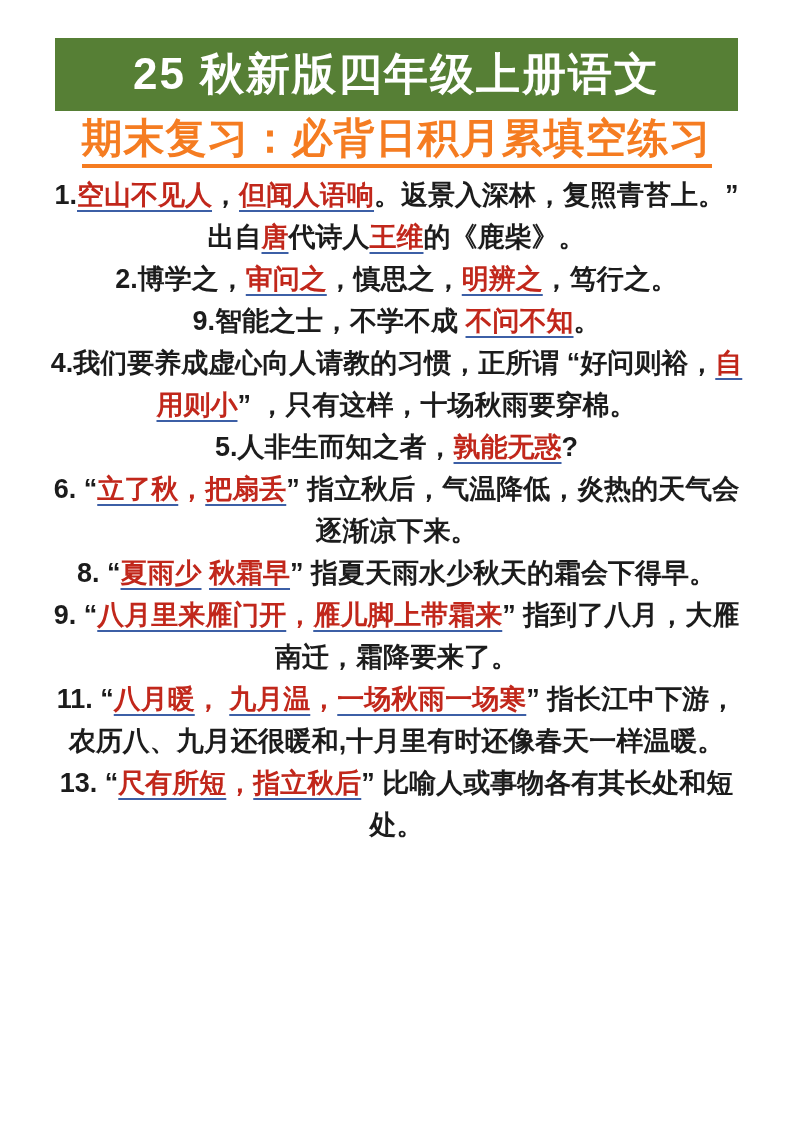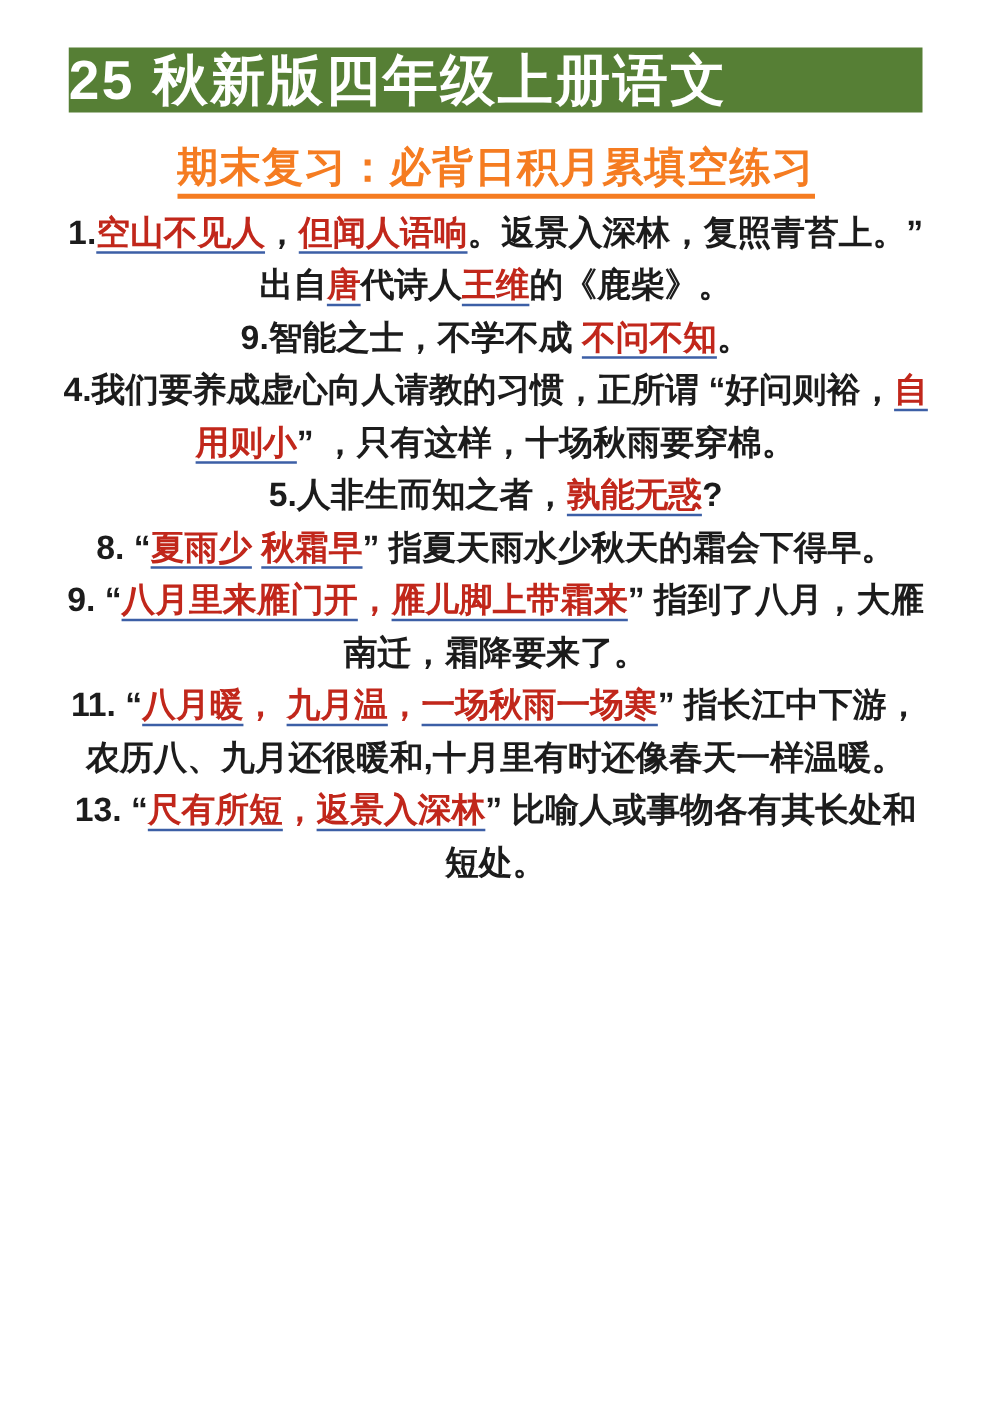--- a/index.html
+++ b/index.html
@@ -13,39 +13,39 @@
   html, body { margin: 0; padding: 0; }
   body {
     width: 793px;
     height: 1122px;
     background: #ffffff;
     font-family: "Liberation Sans", "DejaVu Sans", sans-serif;
     overflow: hidden;
   }
   .banner {
     margin: 38px 55px 0 55px;
-    height: 52px;
+    height: 73px;
     background: var(--green);
     display: flex;
     align-items: center;
-    justify-content: flex-start;
+    justify-content: center;
   }
   .banner h1 {
     margin: 0;
     color: #ffffff;
     font-size: 44px;
     font-weight: 900;
     letter-spacing: 2px;
     white-space: nowrap;
   }
   .subtitle {
-    margin: 22px 0 8px 0;
+    margin: 0 0 8px 0;
     text-align: center;
     color: var(--orange);
-    font-size: 33px;
+    font-size: 41px;
     font-weight: 900;
     letter-spacing: 1px;
   }
   .subtitle span {
     border-bottom: 4px solid var(--orange);
     padding-bottom: 3px;
   }
   .content {
     margin: 6px 48px 0 48px;
     color: var(--ink);
@@ -70,21 +70,23 @@
 
 <div class="page">
   <header class="banner">
     <h1>25 秋新版四年级上册语文</h1>
   </header>
   <h2 class="subtitle">
     <span>期末复习：必背日积月累填空练习</span>
   </h2>
   <main class="content">
       <p class="item"><span class="seg-plain">1.</span><span class="seg-red">空山不见人</span><span class="seg-plain">，</span><span class="seg-red">但闻人语响</span><span class="seg-plain">。返景入深林，复照青苔上。” 出自</span><span class="seg-red">唐</span><span class="seg-plain">代诗人</span><span class="seg-red">王维</span><span class="seg-plain">的《鹿柴》。</span></p>
+      <p class="item"><span class="seg-plain">2.博学之，</span><span class="seg-red">审问之</span><span class="seg-plain">，慎思之，</span><span class="seg-red">明辨之</span><span class="seg-plain">，笃行之。</span></p>
       <p class="item"><span class="seg-plain">9.智能之士，不学不成 </span><span class="seg-red">不问不知</span><span class="seg-plain">。</span></p>
       <p class="item"><span class="seg-plain">4.我们要养成虚心向人请教的习惯，正所谓 “好问则裕，</span><span class="seg-red">自用则小</span><span class="seg-plain">” ，只有这样，十场秋雨要穿棉。</span></p>
       <p class="item"><span class="seg-plain">5.人非生而知之者，</span><span class="seg-red">孰能无惑</span><span class="seg-plain">?</span></p>
+      <p class="item"><span class="seg-plain">6. “</span><span class="seg-red">立了秋</span><span class="seg-red-plain">，</span><span class="seg-red">把扇丢</span><span class="seg-plain">” 指立秋后，气温降低，炎热的天气会逐渐凉下来。</span></p>
       <p class="item"><span class="seg-plain">8. “</span><span class="seg-red">夏雨少</span><span class="seg-plain"> </span><span class="seg-red">秋霜早</span><span class="seg-plain">” 指夏天雨水少秋天的霜会下得早。</span></p>
       <p class="item"><span class="seg-plain">9. “</span><span class="seg-red">八月里来雁门开</span><span class="seg-red-plain">，</span><span class="seg-red">雁儿脚上带霜来</span><span class="seg-plain">” 指到了八月，大雁南迁，霜降要来了。</span></p>
       <p class="item"><span class="seg-plain">11. “</span><span class="seg-red">八月暖</span><span class="seg-red-plain">，</span><span class="seg-plain"> </span><span class="seg-red">九月温</span><span class="seg-red-plain">，</span><span class="seg-red">一场秋雨一场寒</span><span class="seg-plain">” 指长江中下游，农历八、九月还很暖和,十月里有时还像春天一样温暖。</span></p>
-      <p class="item"><span class="seg-plain">13. “</span><span class="seg-red">尺有所短</span><span class="seg-red-plain">，</span><span class="seg-red">返景入深林</span><span class="seg-plain">” 比喻人或事物各有其长处和短处。</span></p>
+      <p class="item"><span class="seg-plain">13. “</span><span class="seg-red">尺有所短</span><span class="seg-red-plain">，</span><span class="seg-red">指立秋后</span><span class="seg-plain">” 比喻人或事物各有其长处和短处。</span></p>
     </main>
 </div>
 
 </body></html>

